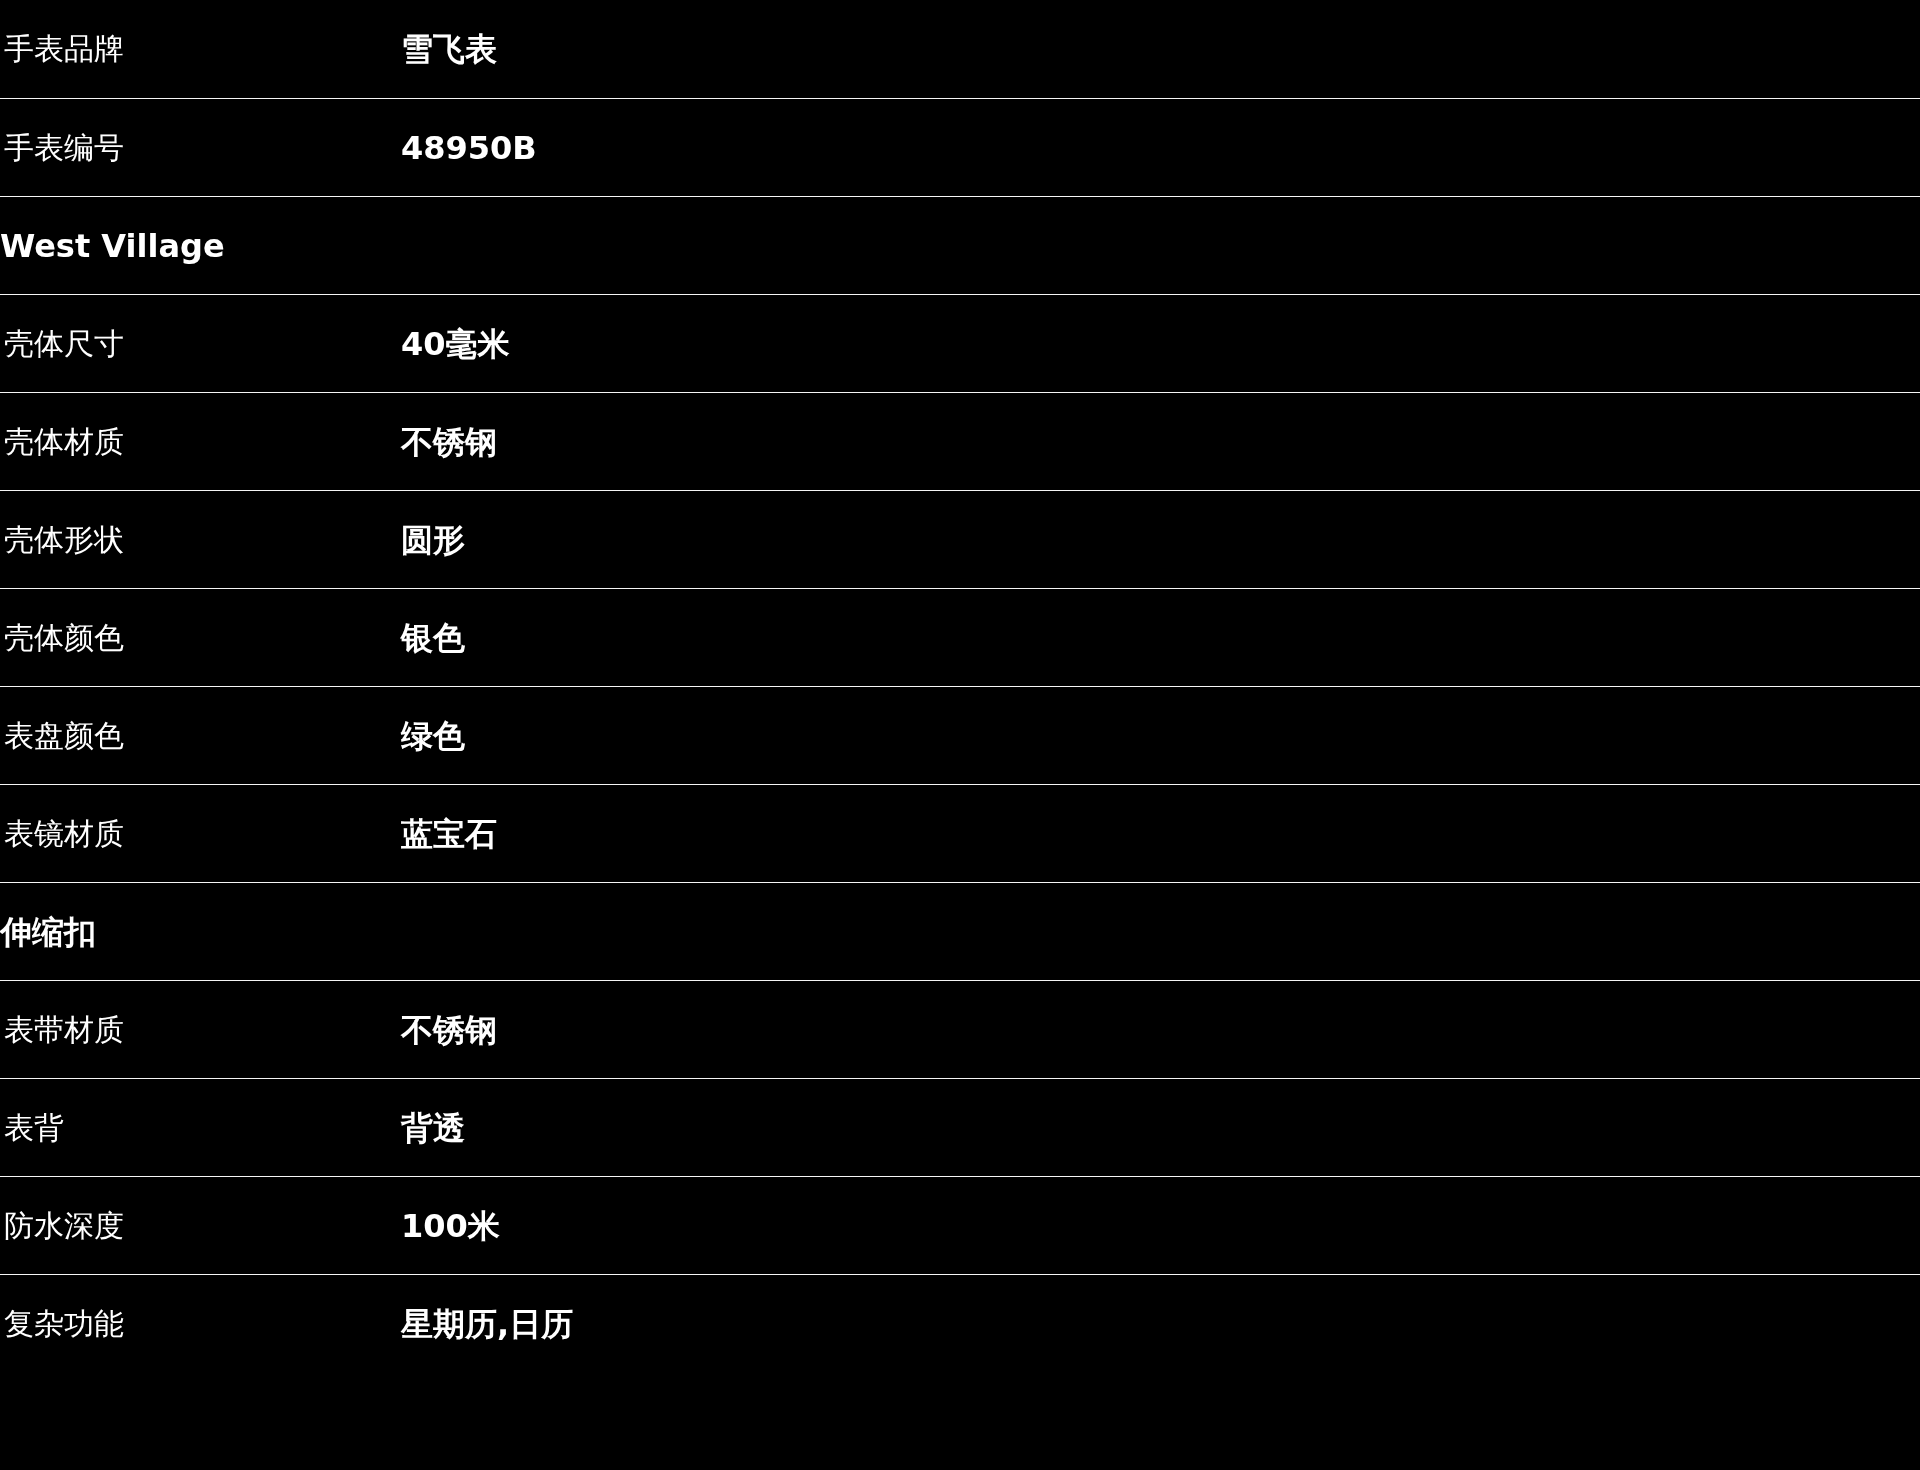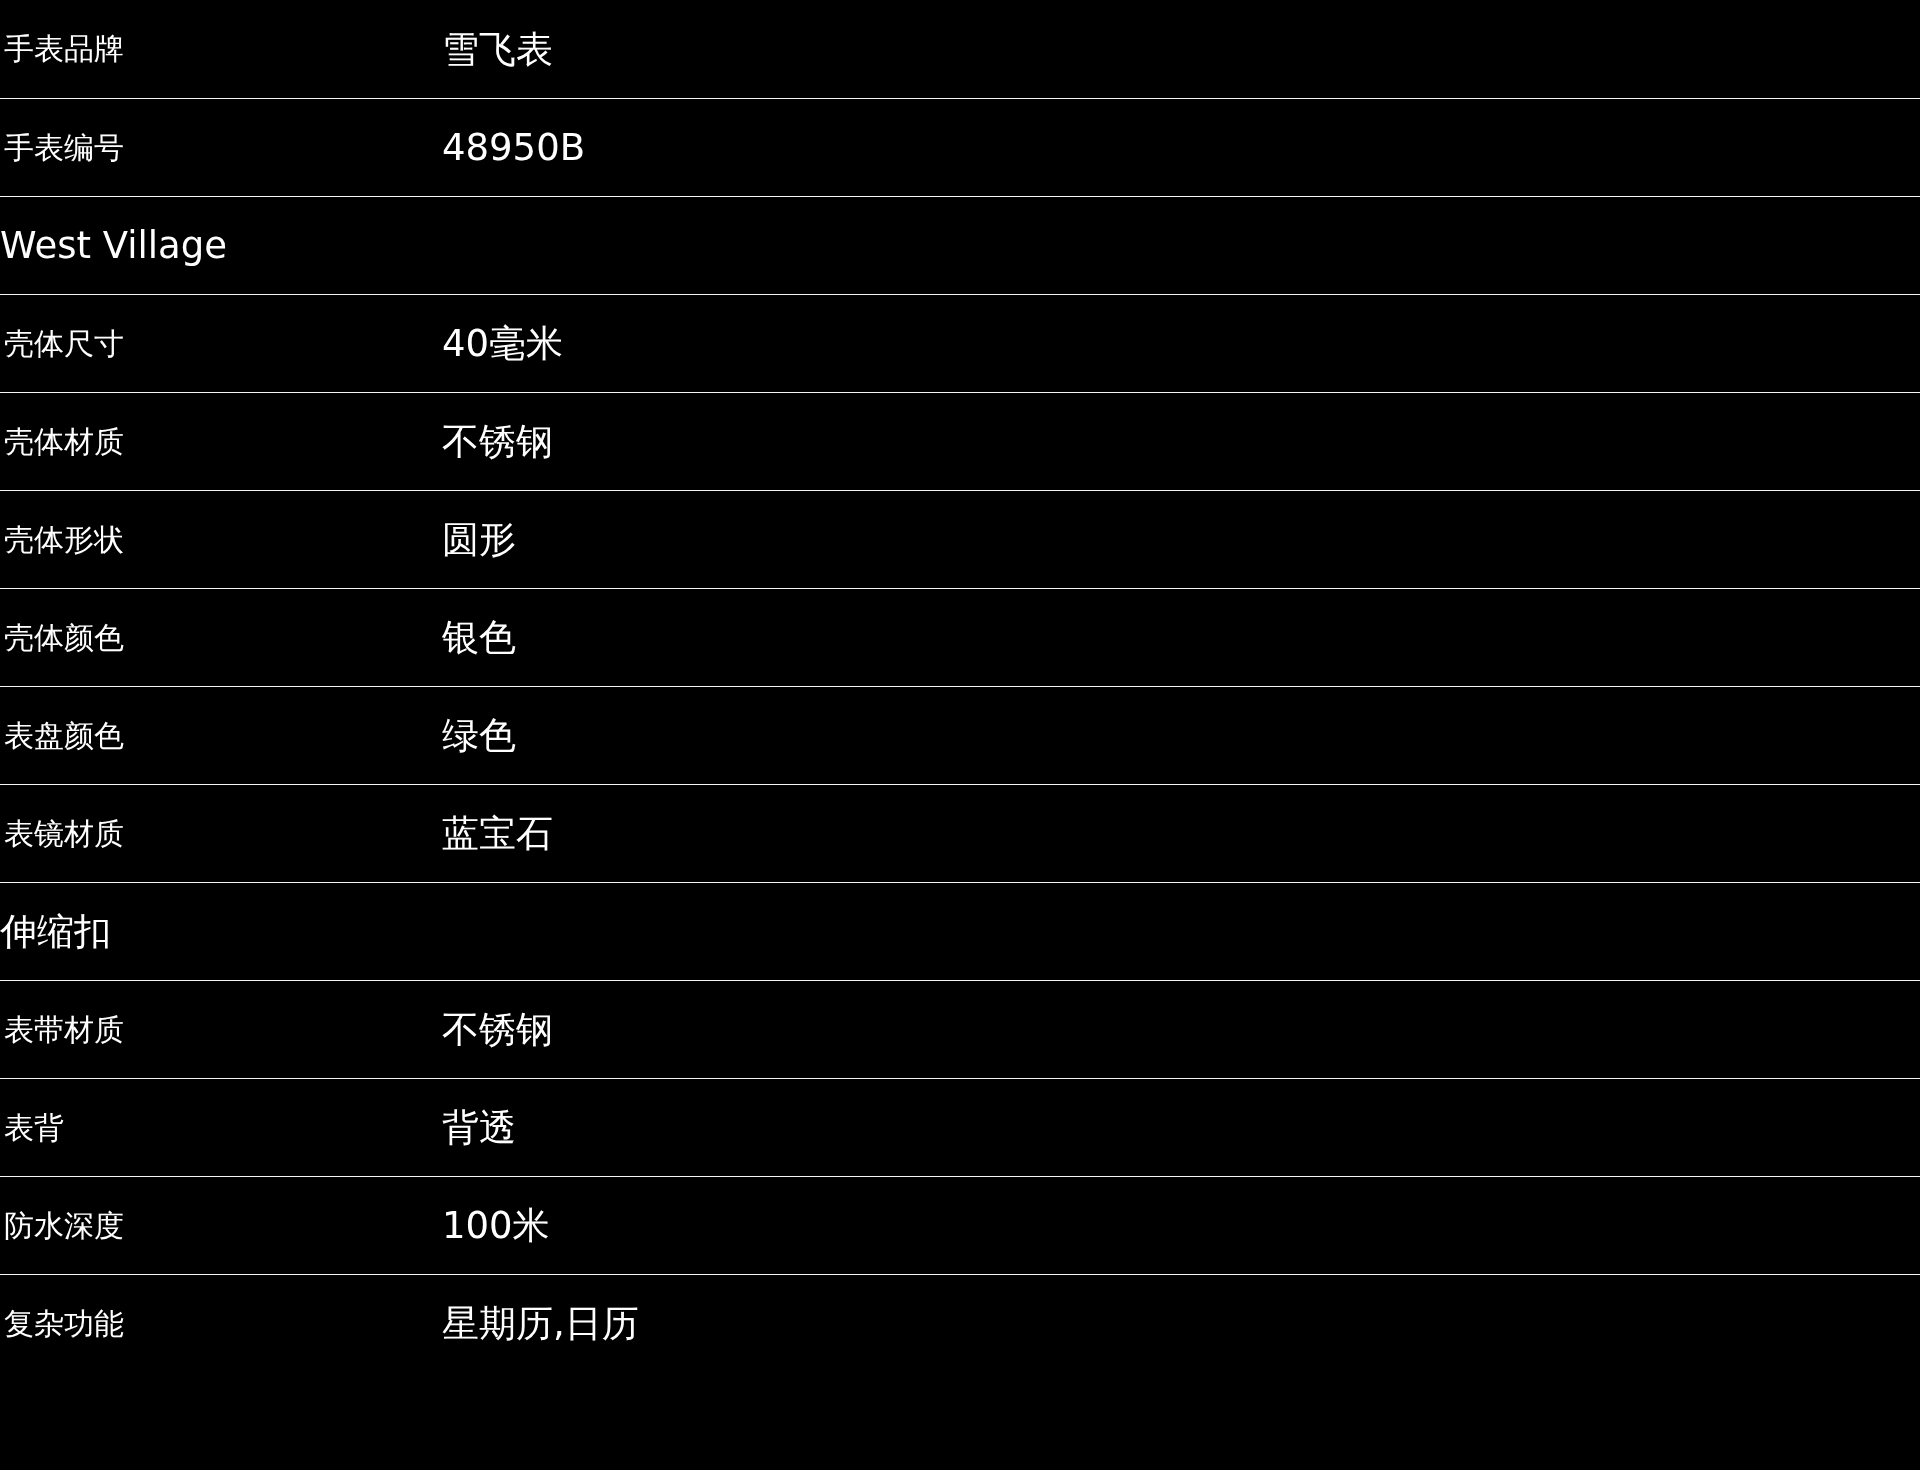--- a/index.html
+++ b/index.html
@@ -21,38 +21,37 @@
   .spec-table {
     width: 1920px;
     height: 1470px;
   }
   .spec-row {
     box-sizing: border-box;
     height: 98px;
     display: flex;
     align-items: center;
     border-top: 1px solid var(--divider);
-    gap: 41px;
   }
   .spec-row:first-child {
     border-top: none;
   }
   .spec-label {
     flex: 0 0 397px;
     padding-left: 4px;
     color: var(--text);
     font-size: 30px;
     font-weight: 400;
     line-height: 1;
     white-space: nowrap;
   }
   .spec-value {
     color: var(--text);
-    font-size: 37px;
-    font-weight: 400;
+    font-size: 32px;
+    font-weight: 700;
     line-height: 1;
     white-space: nowrap;
   }
 </style>
 </head>
 <body>
 
 <div class="spec-table" id="spec-table">
     <div class="spec-row">
       <div class="spec-label">手表品牌</div>

